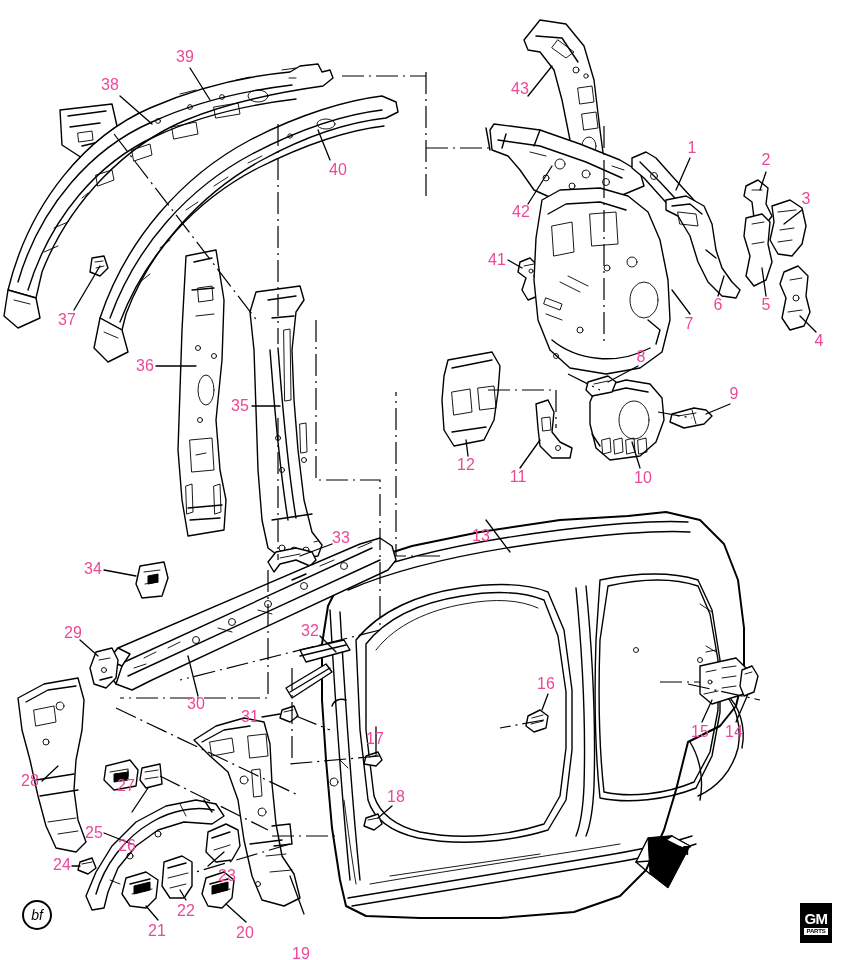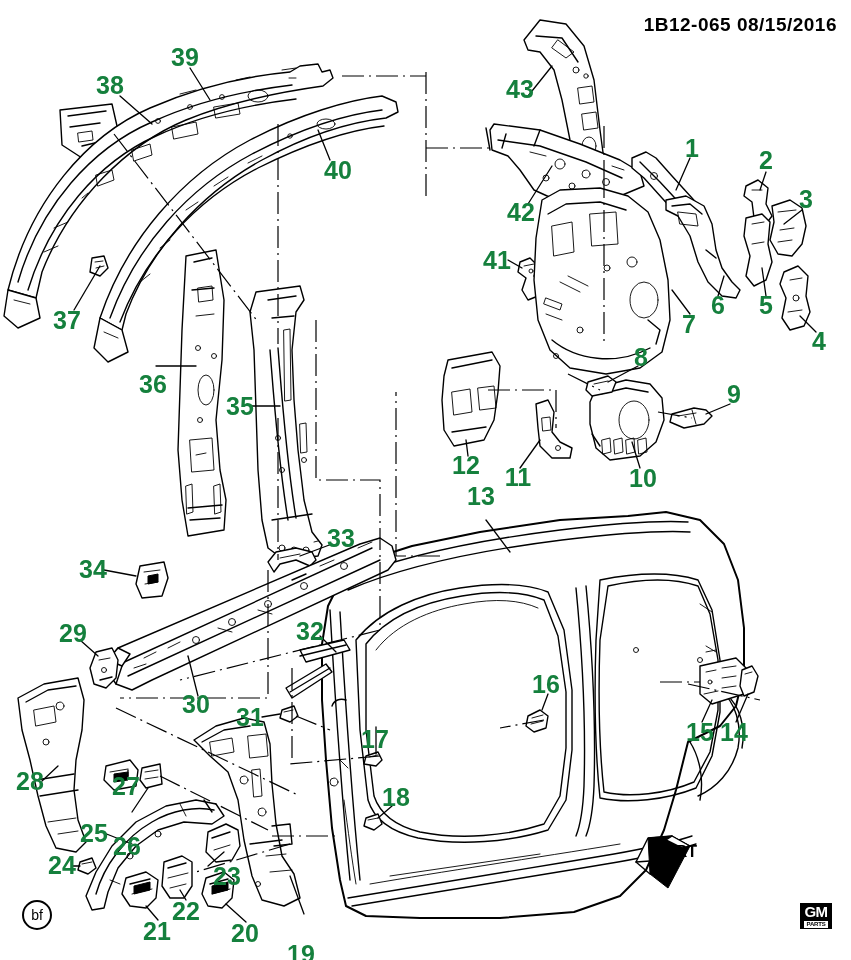--- a/index.html
+++ b/index.html
@@ -29,23 +29,23 @@
     right: 14px;
     font-size: 19px;
     font-weight: 700;
     letter-spacing: 0.5px;
     color: #000;
     white-space: nowrap;
     font-family: "Liberation Sans", sans-serif;
   }
   .callout {
     position: absolute;
-    font-size: 25px;
-    font-weight: 700;
-    color: #15803d;
+    font-size: 16px;
+    font-weight: 400;
+    color: #ec4899;
     line-height: 1;
     white-space: nowrap;
     font-family: "Liberation Sans", sans-serif;
     transform: translate(-50%, -50%);
   }
   .revmark {
     position: absolute;
     width: 30px; height: 30px;
     border: 2px solid #000;
     border-radius: 50%;
@@ -53,21 +53,21 @@
     display: flex;
     align-items: center;
     justify-content: center;
     font-size: 14px;
     font-weight: 400;
     font-family: "Liberation Sans", sans-serif;
   }
   .gmlogo {
     position: absolute;
     width: 32px;
-    height: 26px;
+    height: 40px;
     background: #000;
     display: flex;
     flex-direction: column;
     align-items: center;
     justify-content: center;
     padding: 2px;
     box-sizing: border-box;
   }
   .gmlogo .gm-text {
     color: #fff;
@@ -83,21 +83,21 @@
     font-size: 6px;
     font-weight: 700;
     line-height: 1.25;
     margin-top: 2px;
     padding: 0 3px;
     letter-spacing: -0.2px;
     font-family: "Liberation Sans", sans-serif;
   }
   .frt-label {
     position: absolute;
-    font-size: 16px;
+    font-size: 13px;
     font-weight: 700;
     font-family: "Liberation Sans", sans-serif;
     color: #000;
     white-space: nowrap;
   }
 </style>
 </head>
 <body>
 
 <div id="sheet">
@@ -642,23 +642,22 @@
 
     <g>
       <path class="fl" d="M636 862 L648 838 L672 836 L664 860 Z"></path>
       <path class="blk" d="M648 838 L672 836 L690 846 L668 888 L650 874 Z"></path>
       <path class="fl" d="M672 836 L690 846 L682 848 L666 840 Z"></path>
       <path class="ln" d="M636 862 L650 874"></path>
     </g>
 
   </svg>
 
-  <div class="hdr">1B12-065  08/15/2016</div>
-
-  <div class="revmark" style="left:22px; top:900px;">
+
+  <div class="revmark" style="left:22px; top:900px;font-style:italic;">
     <span>bf</span>
   </div>
 
   <div class="frt-label" style="left:666px; top:843px;">FRT</div>
 
   <div class="gmlogo" style="left:800px; top:903px;">
     <span class="gm-text">GM</span>
     <span class="gm-sub">PARTS</span>
   </div>
 
@@ -668,21 +667,21 @@
       <div class="callout" style="left: 806px; top: 199px;">3</div>
       <div class="callout" style="left: 819px; top: 341px;">4</div>
       <div class="callout" style="left: 766px; top: 305px;">5</div>
       <div class="callout" style="left: 718px; top: 305px;">6</div>
       <div class="callout" style="left: 689px; top: 324px;">7</div>
       <div class="callout" style="left: 641px; top: 357px;">8</div>
       <div class="callout" style="left: 734px; top: 394px;">9</div>
       <div class="callout" style="left: 643px; top: 478px;">10</div>
       <div class="callout" style="left: 518px; top: 477px;">11</div>
       <div class="callout" style="left: 466px; top: 465px;">12</div>
-      <div class="callout" style="left: 481px; top: 496px;">13</div>
+      <div class="callout" style="left: 481px; top: 536px;">13</div>
       <div class="callout" style="left: 734px; top: 732px;">14</div>
       <div class="callout" style="left: 700px; top: 732px;">15</div>
       <div class="callout" style="left: 546px; top: 684px;">16</div>
       <div class="callout" style="left: 375px; top: 717px; margin-top: 22px;">17</div>
       <div class="callout" style="left: 396px; top: 797px;">18</div>
       <div class="callout" style="left: 301px; top: 954px;">19</div>
       <div class="callout" style="left: 245px; top: 933px;">20</div>
       <div class="callout" style="left: 157px; top: 931px;">21</div>
       <div class="callout" style="left: 186px; top: 911px;">22</div>
       <div class="callout" style="left: 205px; top: 876px; padding-left: 44px;">23</div>
@@ -691,21 +690,21 @@
       <div class="callout" style="left: 127px; top: 821px; margin-top: 25px;">26</div>
       <div class="callout" style="left: 126px; top: 786px;">27</div>
       <div class="callout" style="left: 30px; top: 781px;">28</div>
       <div class="callout" style="left: 73px; top: 633px;">29</div>
       <div class="callout" style="left: 196px; top: 704px;">30</div>
       <div class="callout" style="left: 250px; top: 717px;">31</div>
       <div class="callout" style="left: 310px; top: 631px;">32</div>
       <div class="callout" style="left: 341px; top: 538px;">33</div>
       <div class="callout" style="left: 93px; top: 569px;">34</div>
       <div class="callout" style="left: 240px; top: 406px;">35</div>
-      <div class="callout" style="left: 145px; top: 384px; margin-left: 8px;">36</div>
+      <div class="callout" style="left: 145px; top: 366px;">36</div>
       <div class="callout" style="left: 67px; top: 320px;">37</div>
       <div class="callout" style="left: 110px; top: 85px;">38</div>
       <div class="callout" style="left: 185px; top: 57px;">39</div>
       <div class="callout" style="left: 338px; top: 170px;">40</div>
       <div class="callout" style="left: 497px; top: 260px;">41</div>
       <div class="callout" style="left: 521px; top: 212px;">42</div>
       <div class="callout" style="left: 520px; top: 89px;">43</div>
     </div>
 
 </div>

